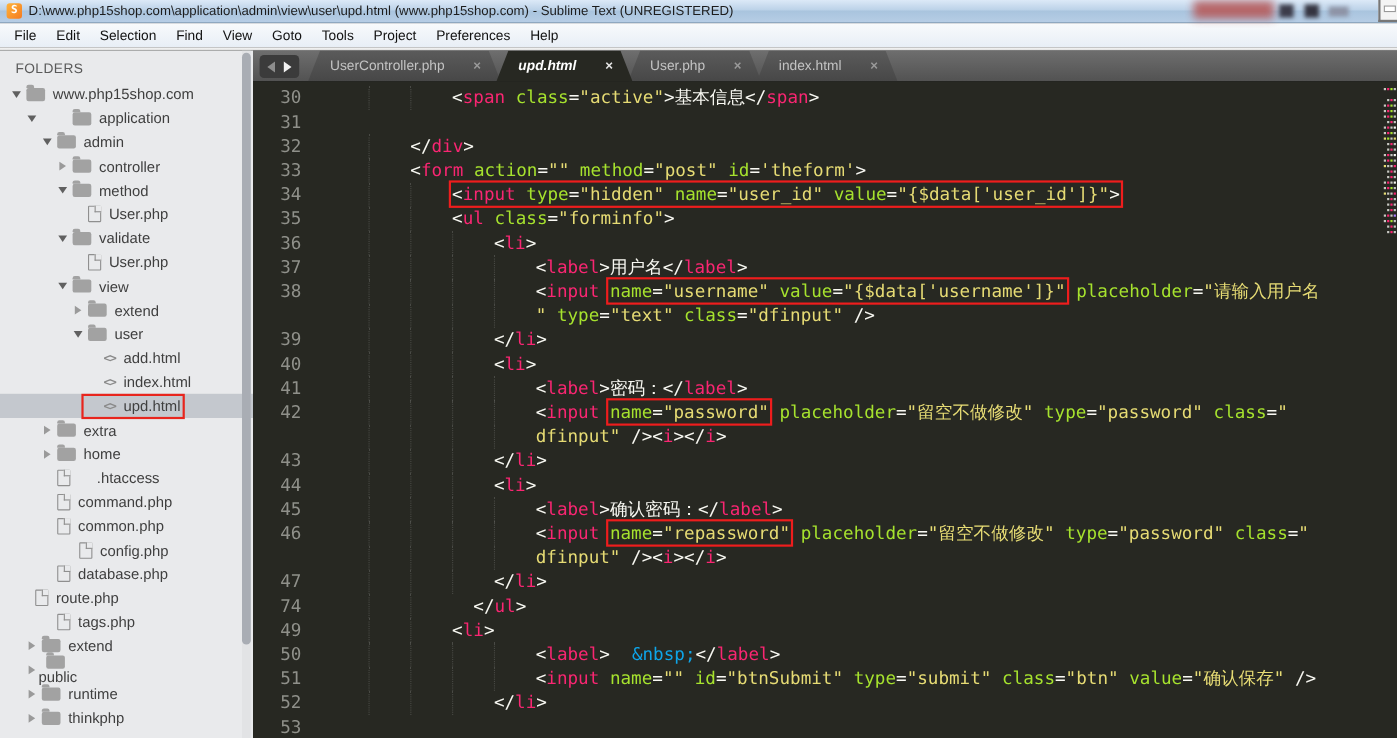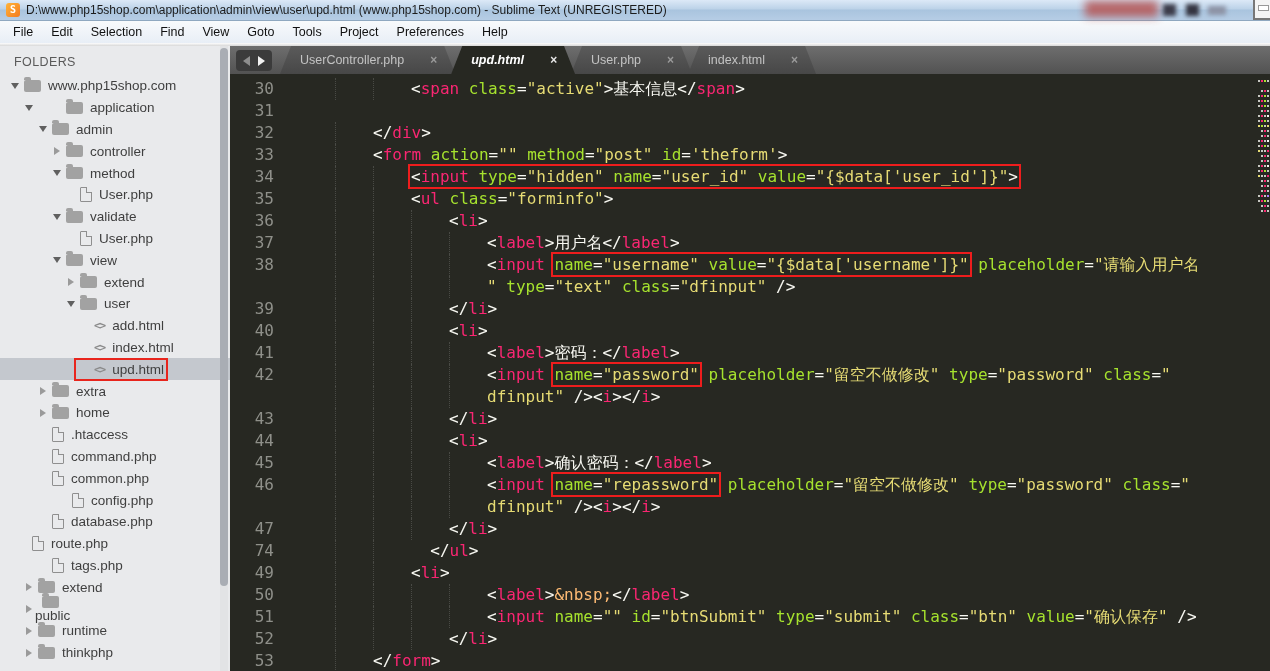--- a/index.html
+++ b/index.html
@@ -56,21 +56,21 @@
   .tab .x { color:#9a9a9a; font-size:12px; margin-left:26px; font-weight:bold; }
   .tab.active { background:#272822; color:#fff; font-style:italic; font-weight:bold; z-index:2; }
   .tab.active .x { color:#e8e8e8; }
 
   
   .editor { flex:1; background:#272822; position:relative; overflow:hidden; padding-top:4px; font:16px/22px "DejaVu Sans Mono",monospace; }
   .crow { height:22px; display:flex; white-space:pre; }
   .gut { width:46px; flex:0 0 46px; text-align:right; color:#8f908a; padding-right:2px; }
   .cline { padding-left:59px; color:#f8f8f2; }
   .tabw { display:inline-block; width:38px; height:22px; border-left:1px dotted rgba(255,255,255,.16); vertical-align:top; }
-  .tk-t { color:#f92672; } .tk-a { color:#a6e22e; } .tk-s { color:#e6db74; } .tk-e { color:#fdba74; } .tk-p, .tk-x, .tk-w { color:#f8f8f2; }
+  .tk-t { color:#f92672; } .tk-a { color:#a6e22e; } .tk-s { color:#e6db74; } .tk-e { color:#0ea5e9;margin-left:20px; } .tk-p, .tk-x, .tk-w { color:#f8f8f2; }
   .redbox { outline:2px solid #ee1d1d; outline-offset:1px; }
   .minimap { position:absolute; right:0; top:2px; width:12px; bottom:0; }
   .mm-row { position:absolute; right:1px; display:flex; gap:1px; height:2px; }
   .mm-seg { height:2px; }
 </style>
 </head>
 <body>
 
 <div class="window">
 
@@ -233,21 +233,21 @@
             <span class="arrow-slot">
               <span class="arr-closed"></span>
             </span>
             <span style="display: inline-flex; align-items: center;">
               <span class="tree-ic ic-folder"></span>
               <span class="tree-label">home</span>
             </span>
           </div>
           <div class="tree-row" style="padding-left: 36px;">
             <span class="arrow-slot"></span>
-            <span style="display: inline-flex; align-items: center;">
+            <span style="display: inline-flex; align-items: center; gap: 17px;">
               <span class="tree-ic ic-file"></span>
               <span class="tree-label">.htaccess</span>
             </span>
           </div>
           <div class="tree-row" style="padding-left: 36px; align-items: center;">
             <span class="arrow-slot"></span>
             <span style="display: inline-flex; align-items: center;">
               <span class="tree-ic ic-file"></span>
               <span class="tree-label">command.php</span>
             </span>
@@ -375,21 +375,21 @@
             <div class="crow"><span class="gut">44</span><span class="cline"><span class="tabw"></span><span class="tabw"></span><span class="tabw"></span><span class="tk-p">&lt;</span><span class="tk-t">li</span><span class="tk-p">&gt;</span></span></div>
             <div class="crow"><span class="gut">45</span><span class="cline"><span class="tabw"></span><span class="tabw"></span><span class="tabw"></span><span class="tabw"></span><span class="tk-p">&lt;</span><span class="tk-t">label</span><span class="tk-p">&gt;</span><span class="tk-x">确认密码：</span><span class="tk-p">&lt;/</span><span class="tk-t">label</span><span class="tk-p">&gt;</span></span></div>
             <div class="crow"><span class="gut">46</span><span class="cline"><span class="tabw"></span><span class="tabw"></span><span class="tabw"></span><span class="tabw"></span><span class="tk-p">&lt;</span><span class="tk-t">input</span><span class="tk-w"> </span><span class="redbox"><span class="tk-a">name</span><span class="tk-p">=</span><span class="tk-s">"repassword"</span></span><span class="tk-w"> </span><span class="tk-a">placeholder</span><span class="tk-p">=</span><span class="tk-s">"留空不做修改"</span><span class="tk-w"> </span><span class="tk-a">type</span><span class="tk-p">=</span><span class="tk-s">"password"</span><span class="tk-w"> </span><span class="tk-a">class</span><span class="tk-p">=</span><span class="tk-s">"</span></span></div>
             <div class="crow"><span class="gut"></span><span class="cline"><span class="tabw"></span><span class="tabw"></span><span class="tabw"></span><span class="tabw"></span><span class="tk-s">dfinput"</span><span class="tk-w"> </span><span class="tk-p">/&gt;</span><span class="tk-p">&lt;</span><span class="tk-t">i</span><span class="tk-p">&gt;</span><span class="tk-p">&lt;/</span><span class="tk-t">i</span><span class="tk-p">&gt;</span></span></div>
             <div class="crow"><span class="gut">47</span><span class="cline"><span class="tabw"></span><span class="tabw"></span><span class="tabw"></span><span class="tk-p">&lt;/</span><span class="tk-t">li</span><span class="tk-p">&gt;</span></span></div>
             <div class="crow"><span class="gut">74</span><span class="cline"><span class="tabw"></span><span class="tabw"></span><span class="tk-w">  </span><span class="tk-p">&lt;/</span><span class="tk-t">ul</span><span class="tk-p">&gt;</span></span></div>
             <div class="crow"><span class="gut">49</span><span class="cline"><span class="tabw"></span><span class="tabw"></span><span class="tk-p">&lt;</span><span class="tk-t">li</span><span class="tk-p">&gt;</span></span></div>
             <div class="crow"><span class="gut">50</span><span class="cline"><span class="tabw"></span><span class="tabw"></span><span class="tabw"></span><span class="tabw"></span><span class="tk-p">&lt;</span><span class="tk-t">label</span><span class="tk-p">&gt;</span><span class="tk-e">&amp;nbsp;</span><span class="tk-p">&lt;/</span><span class="tk-t">label</span><span class="tk-p">&gt;</span></span></div>
             <div class="crow"><span class="gut">51</span><span class="cline"><span class="tabw"></span><span class="tabw"></span><span class="tabw"></span><span class="tabw"></span><span class="tk-p">&lt;</span><span class="tk-t">input</span><span class="tk-w"> </span><span class="tk-a">name</span><span class="tk-p">=</span><span class="tk-s">""</span><span class="tk-w"> </span><span class="tk-a">id</span><span class="tk-p">=</span><span class="tk-s">"btnSubmit"</span><span class="tk-w"> </span><span class="tk-a">type</span><span class="tk-p">=</span><span class="tk-s">"submit"</span><span class="tk-w"> </span><span class="tk-a">class</span><span class="tk-p">=</span><span class="tk-s">"btn"</span><span class="tk-w"> </span><span class="tk-a">value</span><span class="tk-p">=</span><span class="tk-s">"确认保存"</span><span class="tk-w"> </span><span class="tk-p">/&gt;</span></span></div>
             <div class="crow"><span class="gut">52</span><span class="cline"><span class="tabw"></span><span class="tabw"></span><span class="tabw"></span><span class="tk-p">&lt;/</span><span class="tk-t">li</span><span class="tk-p">&gt;</span></span></div>
-            <div class="crow"><span class="gut">53</span><span class="cline"><span class="tabw"></span><span class="tk-p">&lt;/</span><span class="tk-t">form</span><span class="tk-p">&gt;</span></span></div>
+            <div class="crow"><span class="gut">53</span></div>
           </div>
         <div class="minimap">
             <div class="mm-row" style="top: 4px;">
               <span class="mm-seg" style="width: 2px; background: rgb(200, 200, 194);"></span>
               <span class="mm-seg" style="width: 2px; background: rgb(249, 38, 114);"></span>
               <span class="mm-seg" style="width: 2px; background: rgb(166, 226, 46);"></span>
               <span class="mm-seg" style="width: 2px; background: rgb(200, 200, 194);"></span>
             </div>
             <div class="mm-row" style="top: 14px;">
               <span class="mm-seg" style="width: 2px; background: rgb(200, 200, 194);"></span>

